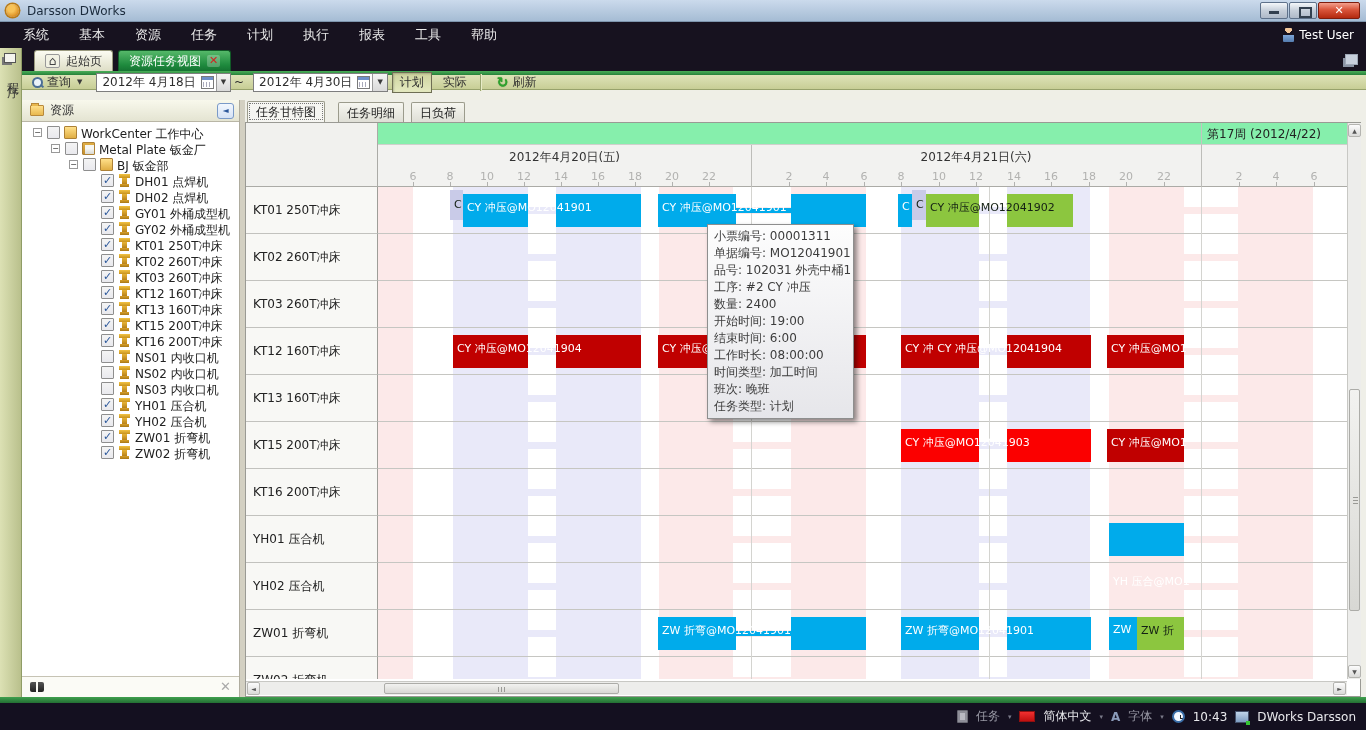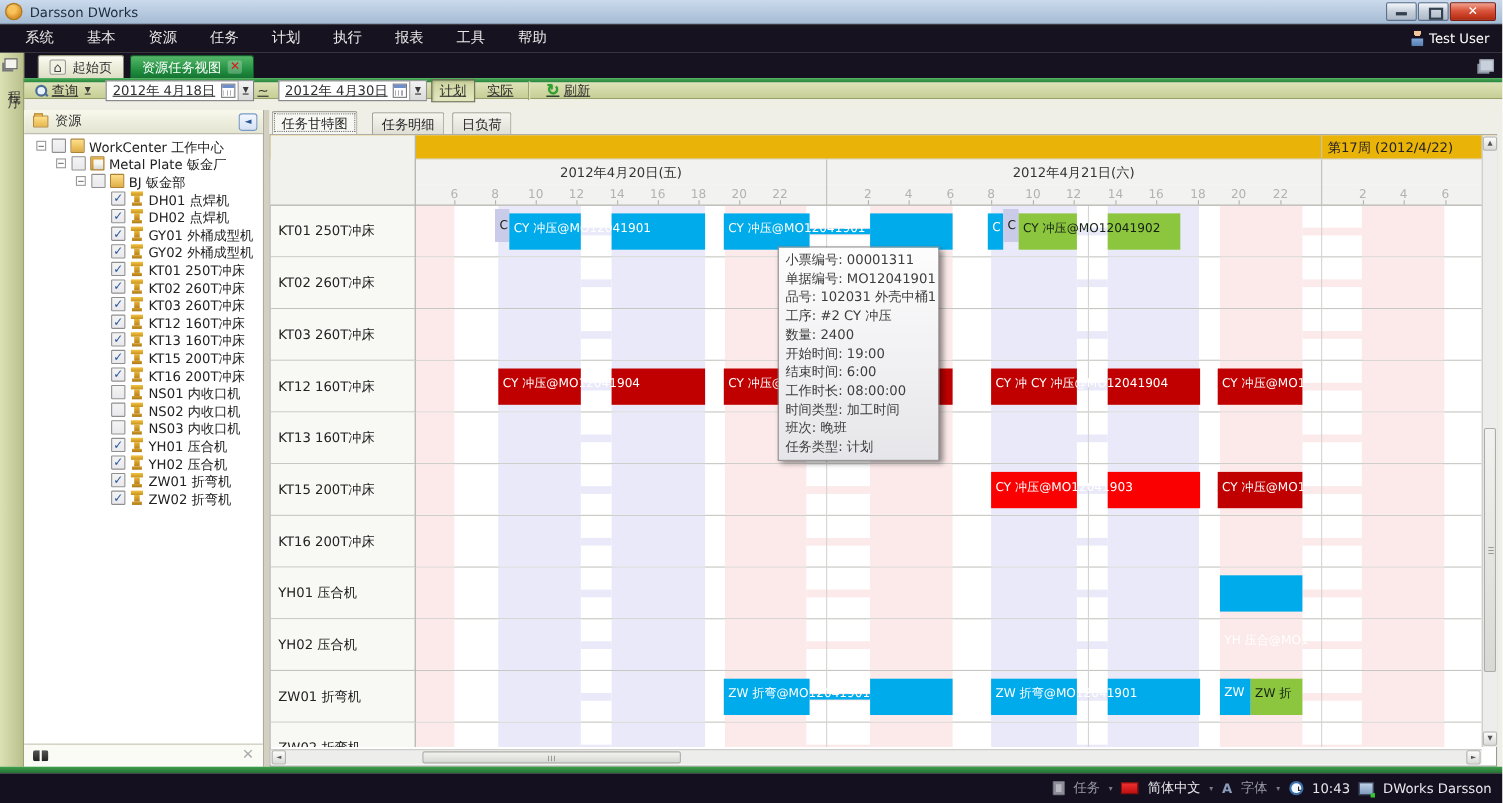--- a/index.html
+++ b/index.html
@@ -43,21 +43,21 @@
   .home-ic { font-size:12px; color:#444; background:#F2F2E4; border:1px solid #999; border-radius:2px; width:15px; height:14px; line-height:13px; text-align:center; }
   .tab-close { color:#D51F1F; font-weight:bold; font-size:11px; background:rgba(255,255,255,.25); border-radius:2px; padding:0 2px; line-height:12px; }
   .corner-ic { position:absolute; right:8px; top:6px; width:13px; height:11px;
     border:1px solid #9DA6B5; background:#C8D0DC; box-shadow:-3px 3px 0 -1px #8B94A4; }
   .greenline1 { left:0; top:71px; width:1366px; height:4px; background:linear-gradient(#49AE58,#27813A); }
   .greenline2 { left:0; top:697px; width:1366px; height:6px; background:linear-gradient(#3FA04E,#236F33); }
 
   
   .toolbar { left:22px; top:75px; width:1344px; height:15px;
     background:linear-gradient(#DEE3B8,#C7CE95); border-bottom:1px solid #97A26B;
-    display:flex; align-items:center; font-size:12px; color:#2E2E2E;text-decoration:underline; }
+    display:flex; align-items:center; font-size:12px; color:#2E2E2E; }
   .tb-query { display:flex; align-items:center; gap:4px; padding:0 6px 0 10px; }
   .mag-ic { width:11px; height:11px; position:relative; }
   .mag-ic::before { content:""; position:absolute; left:0; top:0; width:7px; height:7px; border:2px solid #4A6E96; border-radius:50%; background:#EAF2FA; }
   .mag-ic::after { content:""; position:absolute; left:8px; top:8px; width:4px; height:2px; background:#4A6E96; transform:rotate(45deg); }
   .dd { font-size:7px; color:#3A3A3A; padding:0 2px; }
   .datefield { display:flex; align-items:center; height:19px; background:#FFF; border:1px solid #7E7E7E; margin-left:6px; }
   .datefield .val { padding:0 5px; font-size:12px; white-space:nowrap;text-align:center; }
   .cal-ic { width:13px; height:13px; border:1px solid #7A7A7A; background:
      linear-gradient(#fff,#fff) 0 0/13px 13px,#fff; position:relative; margin-right:2px; }
   .cal-ic::before { content:""; position:absolute; left:0; right:0; top:0; height:3px; background:#6E8FC9; }
@@ -111,21 +111,21 @@
   .splitter { left:240px; top:100px; width:5px; height:597px; background:#D3D0C2; }
 
   
   .rightpanel { left:245px; top:100px; width:1121px; height:597px; background:#EFEFE8; }
   .vtab { position:absolute; top:2px; height:20px; font-size:12px; color:#222; background:linear-gradient(#F6F6F0,#DFDFD6);
     border:1px solid #9B9B8C; border-bottom:none; border-radius:2px 2px 0 0; padding:2px 8px 0; }
   .vtab.active { background:#F6F6F2; height:21px; top:1px; outline:1px dotted #777; outline-offset:-3px; }
 
   
   .gantt { position:absolute; left:0; top:22px; width:1116px; height:575px; background:#FFF; border:1px solid #9A9A94; }
-  .g-week { position:absolute; left:0; top:0; width:100%; height:22px; background:#eab308; border-bottom:1px solid #D0D0CC; }
+  .g-week { position:absolute; left:0; top:0; width:100%; height:22px; background:#86efac; border-bottom:1px solid #D0D0CC; }
   .g-week-label { position:absolute; top:3px; font-size:12px; color:#222; white-space:nowrap; }
   .g-week-div { position:absolute; top:0; width:1px; height:22px; background:#C4C4C0; }
   .g-day { position:absolute; left:0; top:22px; width:100%; height:23px; background:#F2F2F0; }
   .g-day-label { position:absolute; top:4px; font-size:12px; color:#333; text-align:center; white-space:nowrap; }
   .g-hour { position:absolute; left:0; top:45px; width:100%; height:19px; background:#F2F2F0; border-bottom:1px solid #ABABA6; }
   .g-tick-label { position:absolute; top:2px; width:24px; text-align:center; font-size:11px; color:#B2B2B0; }
   .g-tick-mark { position:absolute; bottom:0; width:1px; height:4px; background:#B2B2B0; }
   .g-day-div { position:absolute; top:22px; width:1px; height:42px; background:#BDBDB9; }
   .g-cornercell { position:absolute; left:0; top:0; width:132px; height:64px; background:#F1F1EE; border-right:1px solid #ABABA6; border-bottom:1px solid #ABABA6; }
   .g-rows { position:absolute; left:0; top:64px; width:1101px; height:492px; overflow:hidden; }

